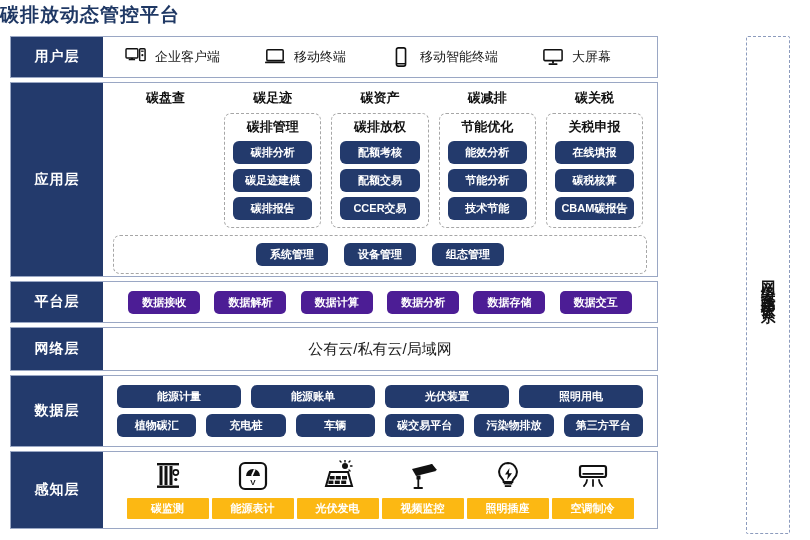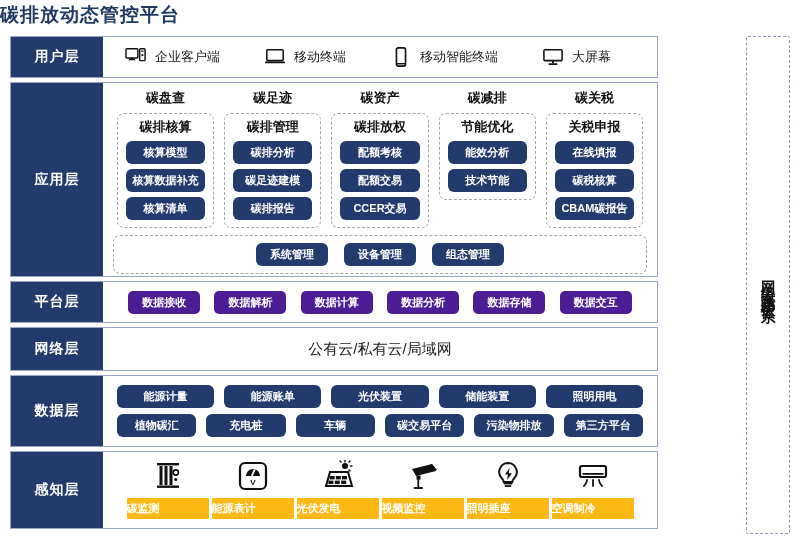--- a/index.html
+++ b/index.html
@@ -182,21 +182,21 @@
   .sense-item {
     flex: 1 1 0;
     display: flex; flex-direction: column; align-items: center; gap: 6px;
   }
   .sicon { width: 34px; height: 32px; display: block; }
   .sense-label {
     background: #fcb813; color: #ffffff;
     font-size: 11px; font-weight: bold;
     border-radius: 1px;
     padding: 3px 0;
-    width: 82px; 
+    width: 82px; text-align: center;
     white-space: nowrap;
   }
 </style>
 </head>
 <body>
 
 <div id="root">
 
   <div class="title">碳排放动态管控平台</div>
 
@@ -261,26 +261,20 @@
     </div>
 
     <div class="row row-app">
       <div class="row-label">应用层</div>
       <div class="row-body app-body">
 
         <div class="app-cols">
 
           <div class="app-col">
             <div class="app-col-title">碳盘查</div>
-            <div class="app-col-box">
-              <div class="app-col-sub">碳排核算</div>
-              <span class="pill">核算模型</span>
-              <span class="pill">核算数据补充</span>
-              <span class="pill">核算清单</span>
-            </div>
           </div>
 
           <div class="app-col">
             <div class="app-col-title">碳足迹</div>
             <div class="app-col-box">
               <div class="app-col-sub">碳排管理</div>
               <span class="pill">碳排分析</span>
               <span class="pill">碳足迹建模</span>
               <span class="pill">碳排报告</span>
             </div>
@@ -294,20 +288,21 @@
               <span class="pill">配额交易</span>
               <span class="pill">CCER交易</span>
             </div>
           </div>
 
           <div class="app-col">
             <div class="app-col-title">碳减排</div>
             <div class="app-col-box">
               <div class="app-col-sub">节能优化</div>
               <span class="pill">能效分析</span>
+              <span class="pill">节能分析</span>
               <span class="pill">技术节能</span>
             </div>
           </div>
 
           <div class="app-col">
             <div class="app-col-title">碳关税</div>
             <div class="app-col-box">
               <div class="app-col-sub">关税申报</div>
               <span class="pill">在线填报</span>
               <span class="pill">碳税核算</span>
@@ -347,21 +342,20 @@
       </div>
     </div>
 
     <div class="row row-data">
       <div class="row-label">数据层</div>
       <div class="row-body data-body">
         <div class="data-row">
           <span class="data-cell">能源计量</span>
           <span class="data-cell">能源账单</span>
           <span class="data-cell">光伏装置</span>
-          <span class="data-cell">储能装置</span>
           <span class="data-cell">照明用电</span>
         </div>
         <div class="data-row">
           <span class="data-cell">植物碳汇</span>
           <span class="data-cell">充电桩</span>
           <span class="data-cell">车辆</span>
           <span class="data-cell">碳交易平台</span>
           <span class="data-cell">污染物排放</span>
           <span class="data-cell">第三方平台</span>
         </div>

